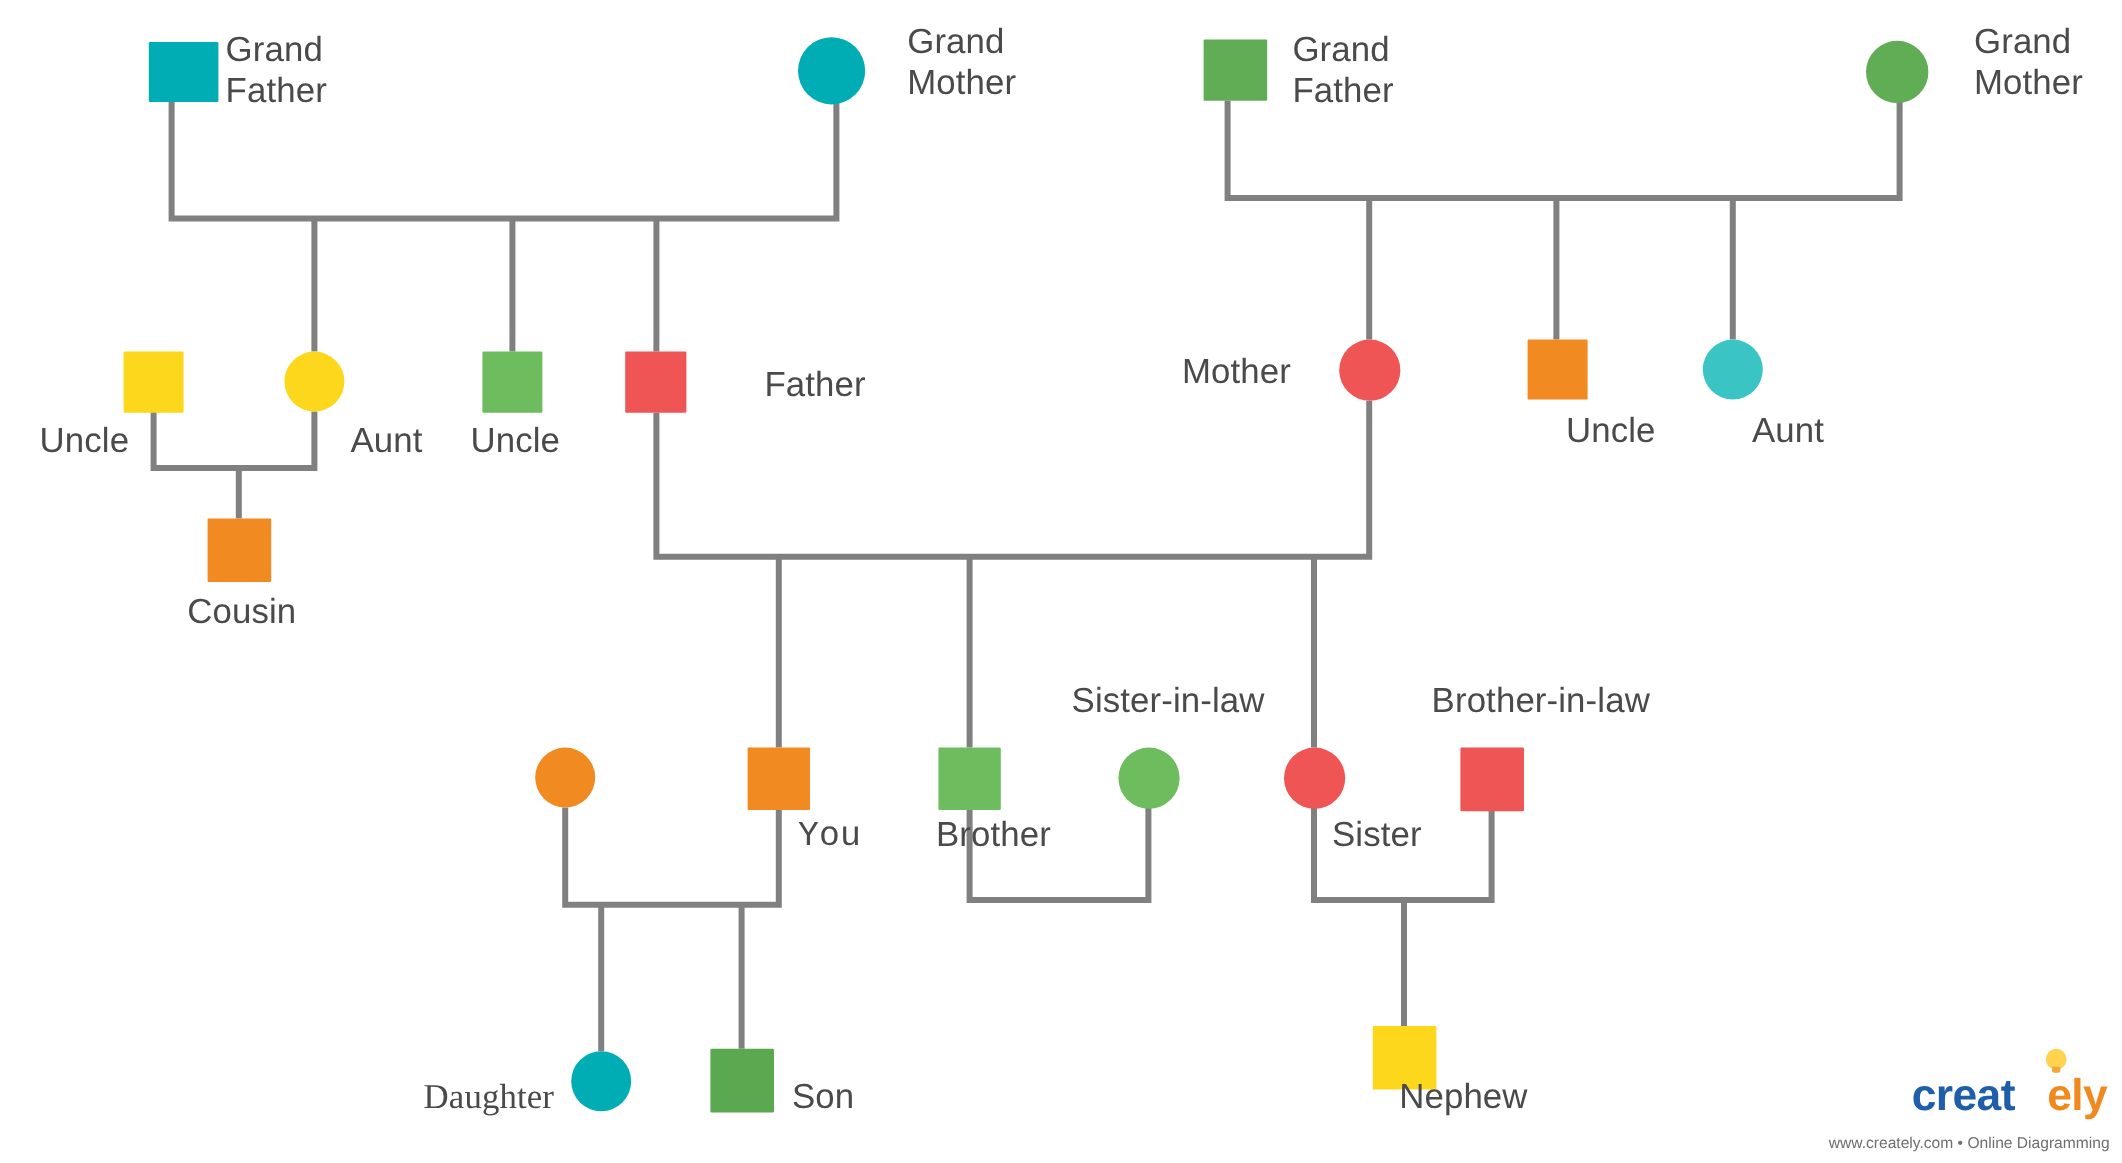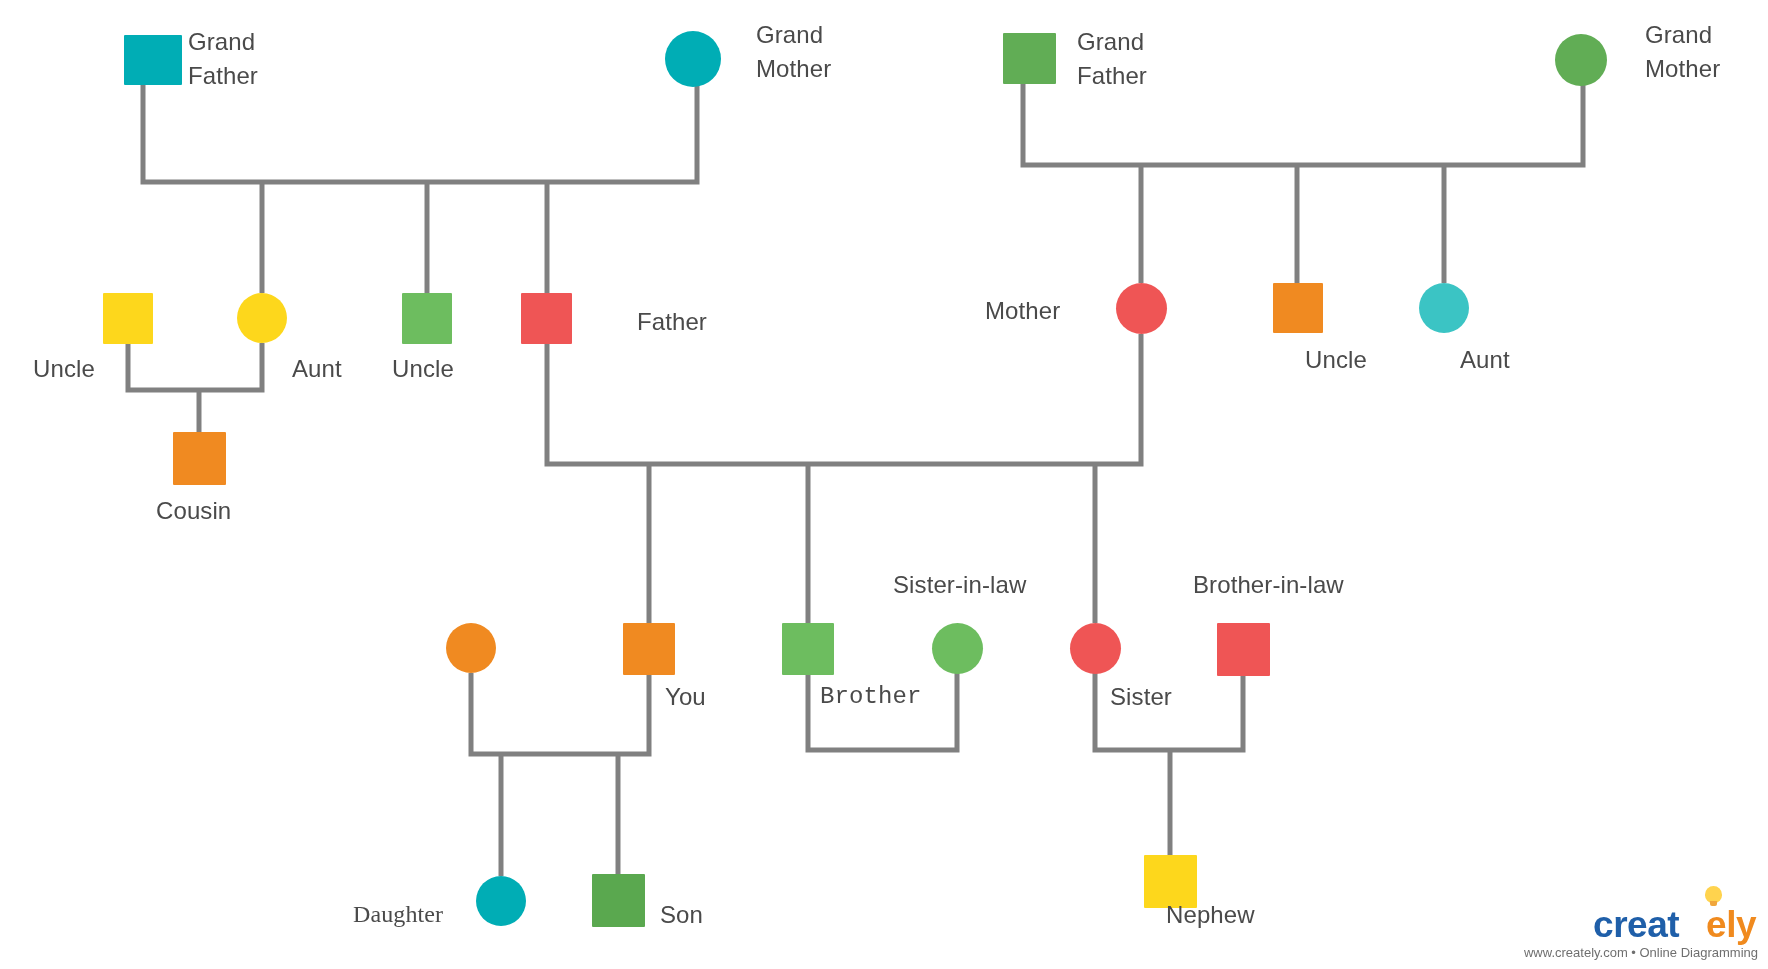--- a/index.html
+++ b/index.html
@@ -32,21 +32,21 @@
   }
   .node.square {
     border-radius: 1px;
   }
   .node.circle {
     border-radius: 50%;
   }
   .label {
     position: absolute;
     color: #4a4a4a;
-    font-size: 24px;
+    font-size: 29px;
     line-height: 33px;
     white-space: pre;
     letter-spacing: 0.1px;
   }
   .label.two-line {
     line-height: 34px;
   }
   
   #brand {
     position: absolute;
@@ -84,21 +84,21 @@
     position: absolute;
     left: 5px; top: 15px;
     width: 7px; height: 5px;
     background: #f0a63c;
     border-radius: 0 0 2px 2px;
   }
   #brand-tag {
     font-size: 13px;
     color: #6f6f6f;
     line-height: 16px;
-    margin-top: 1px;
+    margin-top: 13px;
     white-space: pre;
   }
 </style>
 </head>
 <body>
 
 <div id="canvas">
 
   <svg id="wires" viewBox="0 0 1768 969" width="1768" height="969" xmlns="http://www.w3.org/2000/svg">
     <g stroke="#808080" stroke-width="5" fill="none" stroke-linecap="butt">
@@ -167,24 +167,24 @@
 
   <div class="node circle" style="left:1419px;top:283px;width:50px;height:50px;background:#3bc4c4;"></div>
   <div class="label" style="left:1460px;top:343px;">Aunt</div>
 
   <div class="node square" style="left:173px;top:432px;width:53px;height:53px;background:#f08a21;"></div>
   <div class="label" style="left:156px;top:494px;">Cousin</div>
 
   <div class="node circle" style="left:446px;top:623px;width:50px;height:50px;background:#f08a21;"></div>
 
   <div class="node square" style="left:623px;top:623px;width:52px;height:52px;background:#f08a21;"></div>
-  <div class="label" style="left:665px;top:680px;">You</div>
+  <div class="label" style="left:665px;top:680px;font-family:Liberation Mono, monospace;">You</div>
 
   <div class="node square" style="left:782px;top:623px;width:52px;height:52px;background:#6dbd5f;"></div>
-  <div class="label" style="left:820px;top:680px;font-family:Liberation Mono, monospace;">Brother</div>
+  <div class="label" style="left:780px;top:680px;">Brother</div>
 
   <div class="node circle" style="left:932px;top:623px;width:51px;height:51px;background:#6dbd5f;"></div>
   <div class="label" style="left:893px;top:568px;">Sister-in-law</div>
 
   <div class="node circle" style="left:1070px;top:623px;width:51px;height:51px;background:#ef5555;"></div>
   <div class="label" style="left:1110px;top:680px;text-align:right;">Sister</div>
 
   <div class="node square" style="left:1217px;top:623px;width:53px;height:53px;background:#ef5555;"></div>
   <div class="label" style="left:1193px;top:568px;">Brother-in-law</div>
 

